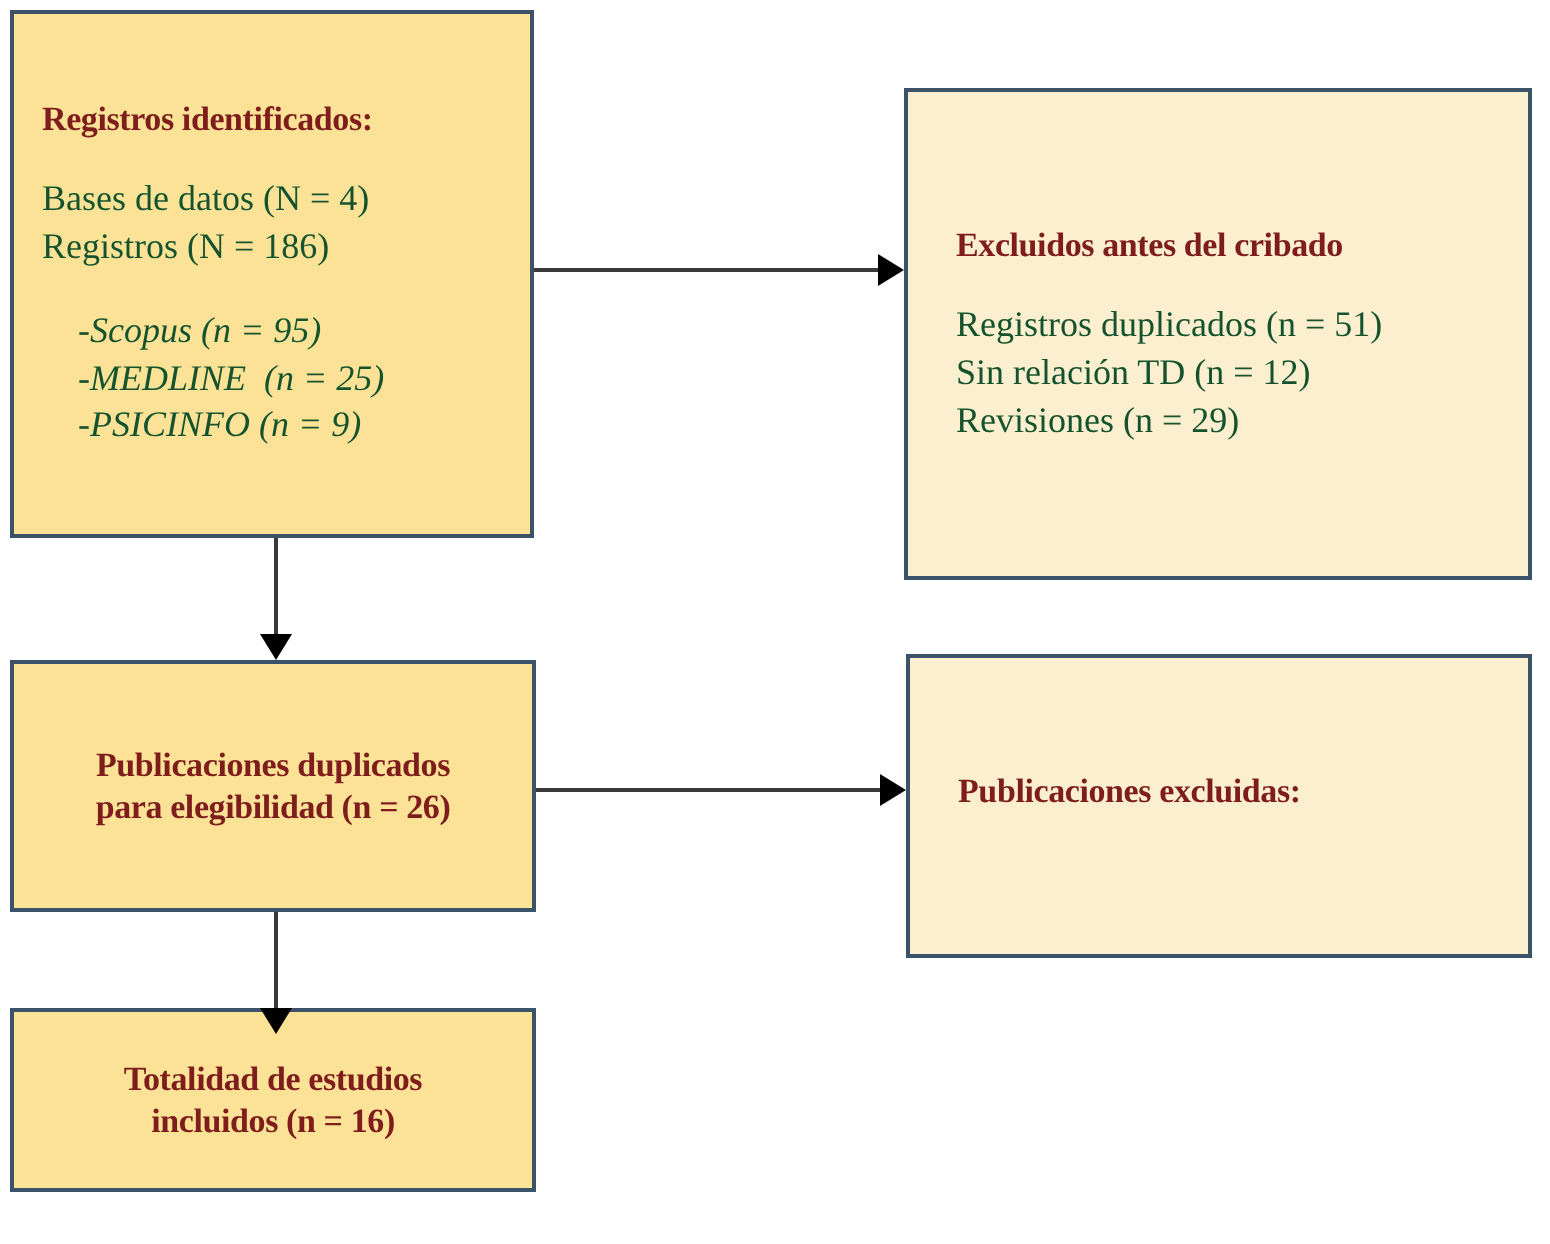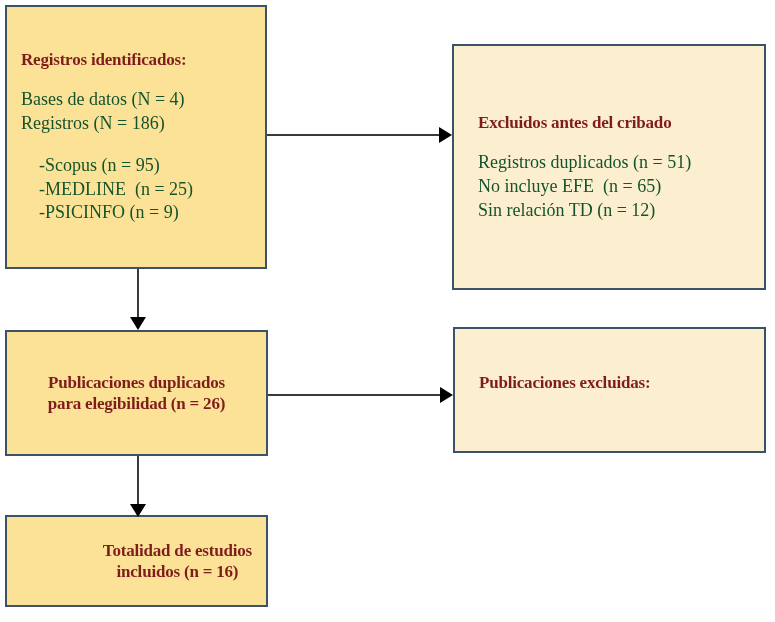--- a/index.html
+++ b/index.html
@@ -40,21 +40,21 @@
   .title.centered { text-align: center; }
 
   .line {
     font-size: 18px;
     line-height: 1.32;
     color: #14532d;
     white-space: pre;
   }
   .gap-sm { height: 14px; }
   .gap-md { height: 18px; }
-  .indent { padding-left: 18px; }
+  .indent { padding-left: 18px; font-style: italic; }
 
   
   .conn {
     position: absolute;
   }
   .hline {
     position: absolute;
     height: 2px;
     background: #3a3a3a;
   }
@@ -94,40 +94,40 @@
       <div class="line indent">-MEDLINE  (n = 25)</div>
       <div class="line indent">-PSICINFO (n = 9)</div>
     </div>
   </div>
 
   <div class="box right" style="left:452px; top:12px; width:314px; height:246px;margin-top:32px;">
     <div class="box-inner" style="padding-left:24px;">
       <div class="title">Excluidos antes del cribado</div>
       <div class="gap-md"></div>
       <div class="line">Registros duplicados (n = 51)</div>
-      <div class="line">No incluye EFE  (n = 65)</div>
       <div class="line">Sin relación TD (n = 12)</div>
+      <div class="line">Revisiones (n = 29)</div>
     </div>
   </div>
 
   <div class="box left" style="left:5px; top:330px; width:263px; height:126px;">
     <div class="box-inner">
       <div class="title centered">Publicaciones duplicados</div>
       <div class="title centered">para elegibilidad  (n = 26)</div>
     </div>
   </div>
 
-  <div class="box right" style="left:453px; top:327px; width:313px; height:126px;">
+  <div class="box right" style="left:453px; top:327px; width:313px; height:152px;">
     <div class="box-inner" style="padding-left:24px;">
       <div class="title">Publicaciones excluidas:</div>
       <div class="gap-sm"></div>
     </div>
   </div>
 
-  <div class="box left" style="left:5px; top:515px; width:263px; height:92px;align-items:flex-end;">
+  <div class="box left" style="left:5px; top:504px; width:263px; height:92px;">
     <div class="box-inner">
       <div class="title centered">Totalidad de estudios</div>
       <div class="title centered">incluidos  (n = 16)</div>
     </div>
   </div>
 
   <div class="conn">
     <div class="hline" style="left:267px; top:134px; width:172px;"></div>
     <div class="arrow-right" style="left:439px; top:127px;"></div>
   </div>

